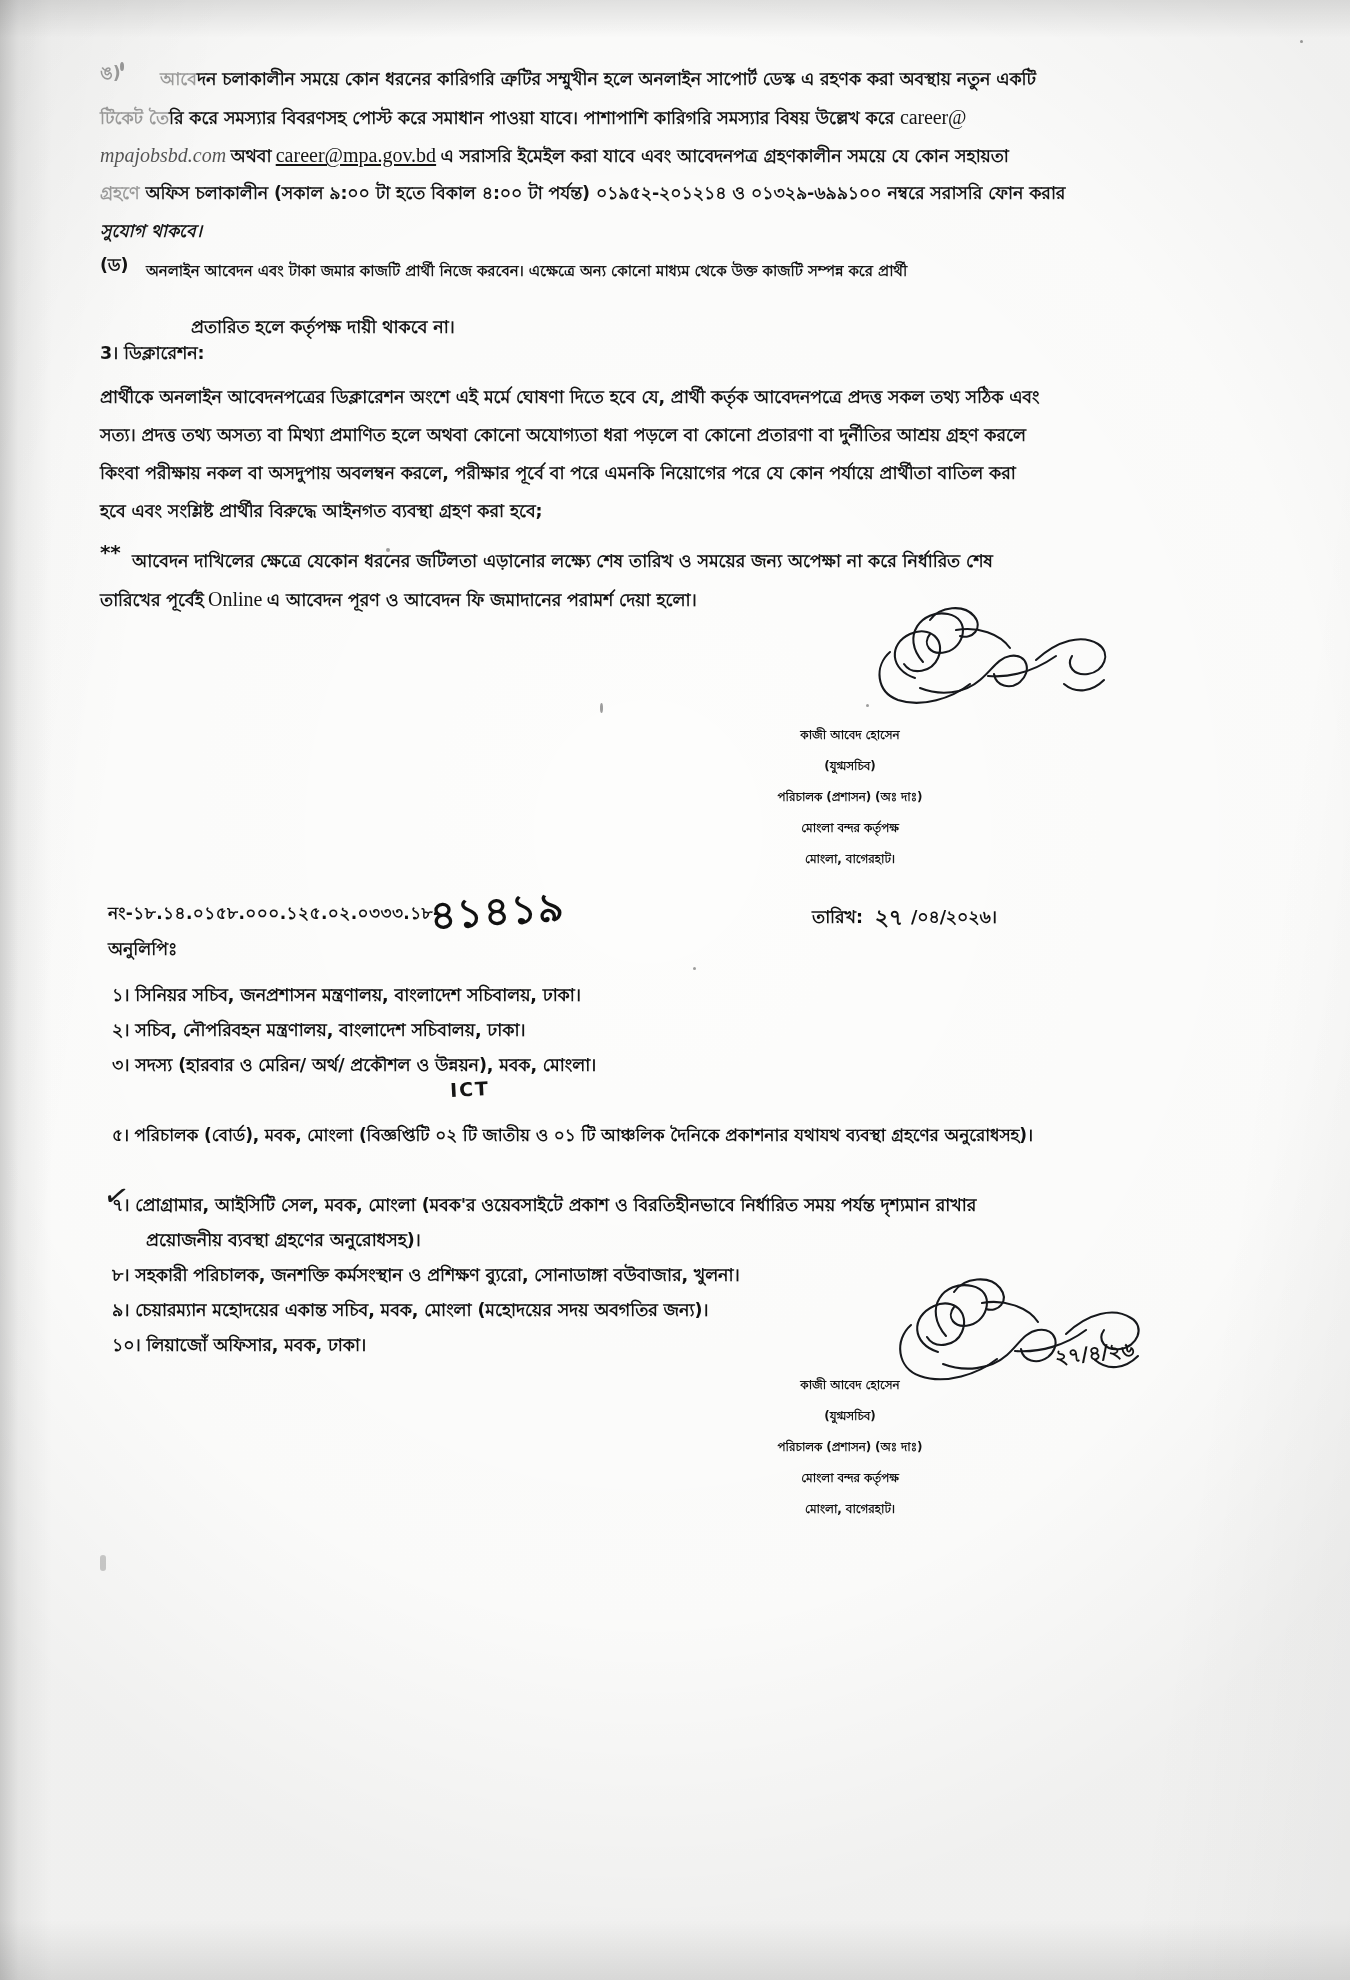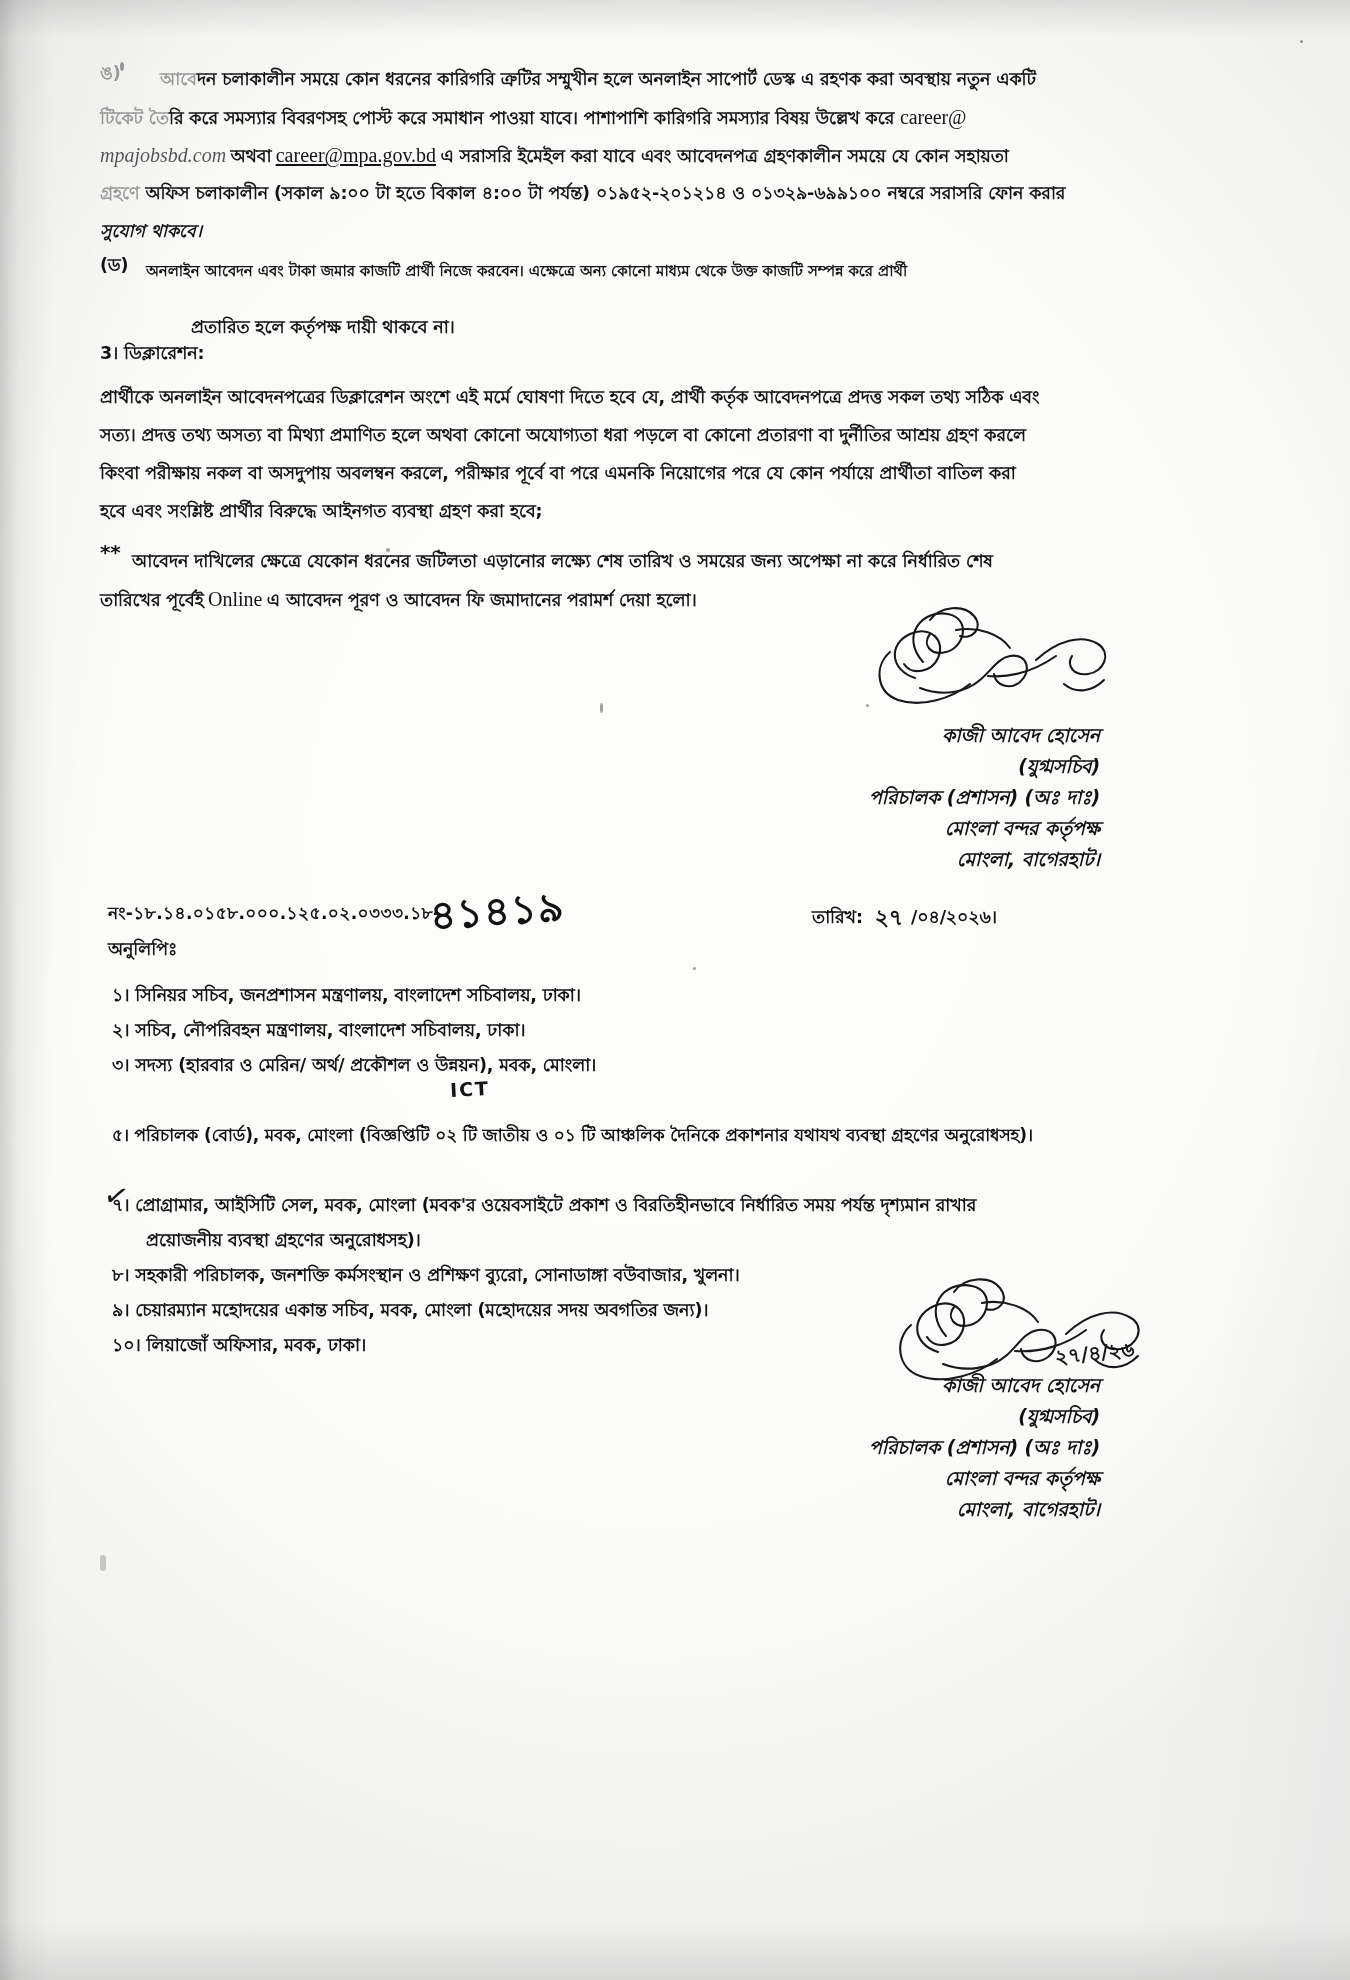--- a/index.html
+++ b/index.html
@@ -74,24 +74,23 @@
 
   .latin {
     font-family: "Liberation Serif", serif;
     font-weight: 400;
     font-size: 20px;
   }
   .u { text-decoration: underline; text-underline-offset: 2px; }
 
   .sigblock {
     position: absolute;
-    text-align: right;
-    font-size: 19px;
+    text-align: center;
+    font-size: 12px;
     line-height: 31px;
-    font-style: italic;
   }
 
   .listline {
     position: absolute;
     font-size: 17.5px;
     line-height: 34px;
     white-space: nowrap;
   }
 
   .memo-no {

